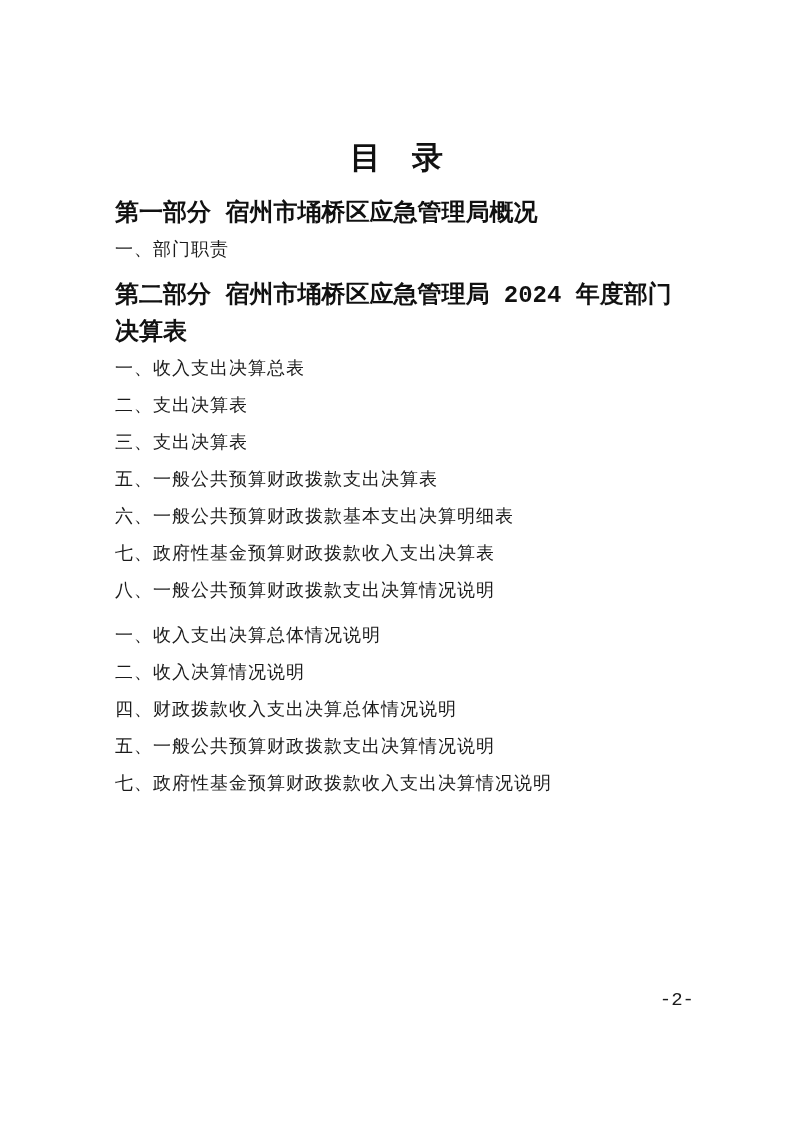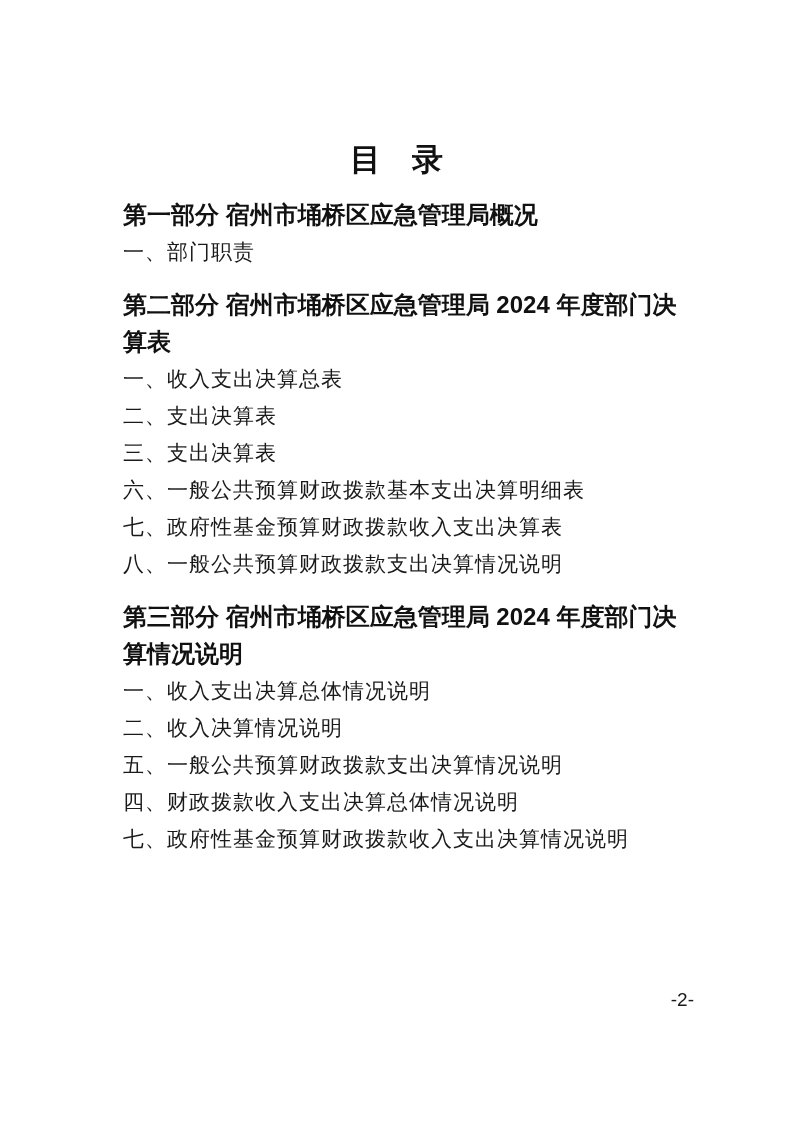--- a/index.html
+++ b/index.html
@@ -6,52 +6,52 @@
     margin: 0;
     padding: 0;
     background: #ffffff;
   }
   .page {
     position: relative;
     width: 793px;
     height: 1122px;
     background: #ffffff;
     color: #111111;
-    font-family: Liberation Sans, sans-serif;
+    font-family: Liberation Mono, monospace;
     overflow: hidden;
     box-sizing: border-box;
   }
   .doc-title {
     margin: 0;
     padding-top: 140px;
     text-align: center;
     font-size: 31px;
     line-height: 40px;
     font-weight: 700;
     color: #111111;
   }
   .toc {
     margin-top: 15px;
     padding-left: 107px;
     padding-right: 96px;
     font-size: 21px;
   }
   .toc-section {
-    margin: 16px;
+    margin: 8px;
   }
   .toc-heading {
     font-weight: 700;
     font-size: 24px;
     line-height: 37px;
     word-break: break-all;
     color: #111111;
   }
   .toc-item {
     font-weight: 400;
-    font-size: 21px;
+    font-size: 18px;
     line-height: 37px;
     letter-spacing: 1px;
     word-break: break-all;
     color: #1a1a1a;
   }
   .page-number {
     position: absolute;
     top: 989px;
     right: 99px;
     font-size: 19px;
@@ -78,40 +78,40 @@
   <section class="toc-section">
     <div class="toc-heading">第二部分 宿州市埇桥区应急管理局 2024 年度部门决算表</div>
     <div class="toc-items">
   <div class="toc-item">一、收入支出决算总表</div>
 
   <div class="toc-item">二、支出决算表</div>
 
   <div class="toc-item">三、支出决算表</div>
 
 
+  <div class="toc-item">五、一般公共预算财政拨款支出决算表</div>
 
   <div class="toc-item">六、一般公共预算财政拨款基本支出决算明细表</div>
 
   <div class="toc-item">七、政府性基金预算财政拨款收入支出决算表</div>
 
   <div class="toc-item">八、一般公共预算财政拨款支出决算情况说明</div>
 </div>
   </section>
 
   <section class="toc-section">
-    <div class="toc-heading">第三部分 宿州市埇桥区应急管理局 2024 年度部门决算情况说明</div>
     <div class="toc-items">
   <div class="toc-item">一、收入支出决算总体情况说明</div>
 
   <div class="toc-item">二、收入决算情况说明</div>
 
 
+  <div class="toc-item">四、财政拨款收入支出决算总体情况说明</div>
+
   <div class="toc-item">五、一般公共预算财政拨款支出决算情况说明</div>
-
-  <div class="toc-item">四、财政拨款收入支出决算总体情况说明</div>
 
 
   <div class="toc-item">七、政府性基金预算财政拨款收入支出决算情况说明</div>
 </div>
   </section>
 </div>
 
   <div class="page-number">-2-</div>
 </div>
 

